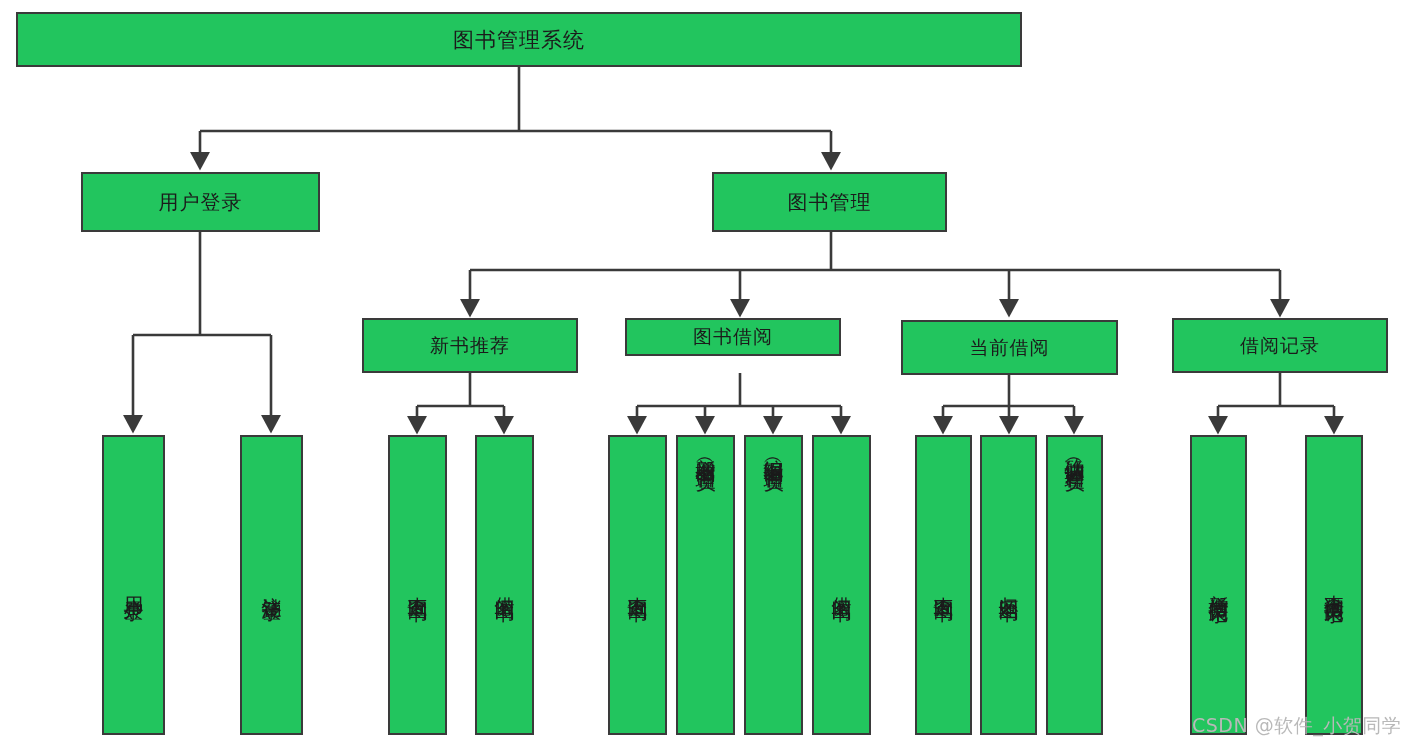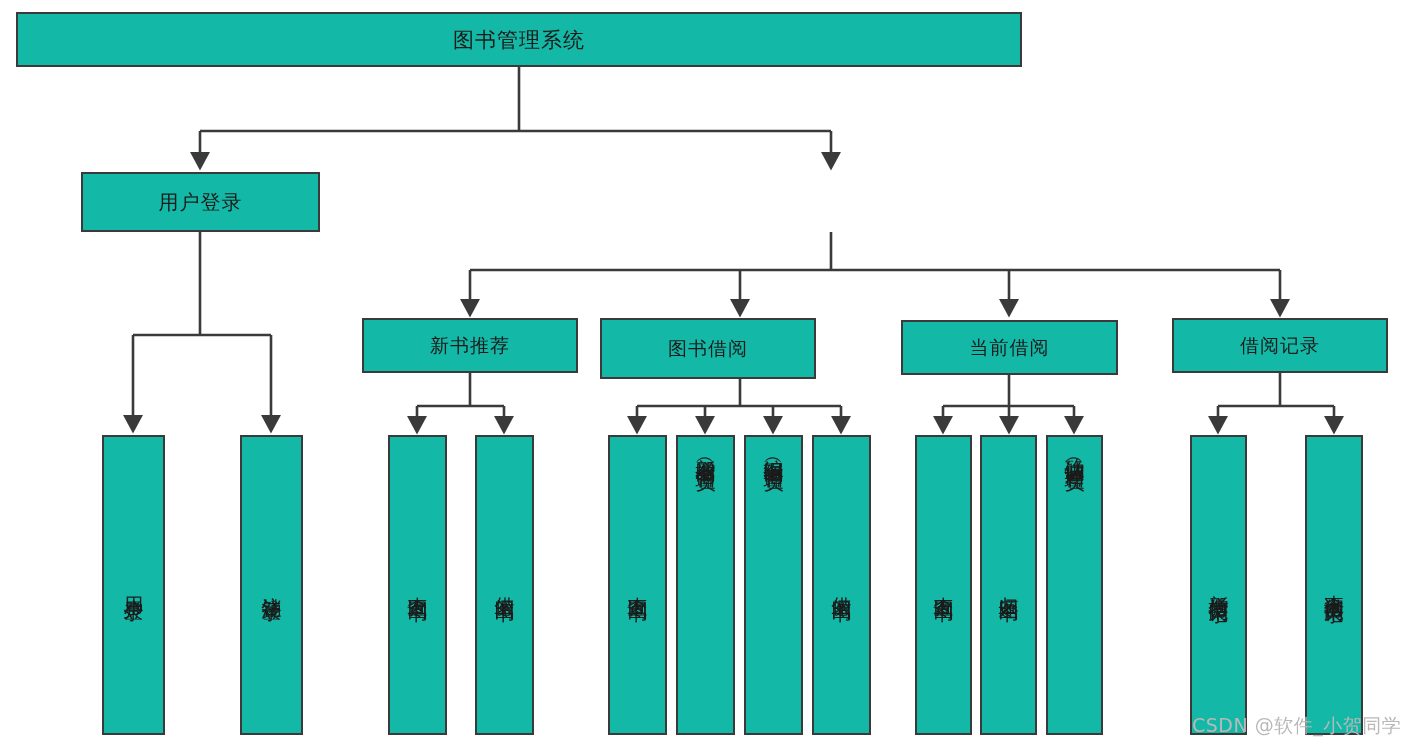--- a/index.html
+++ b/index.html
@@ -24,21 +24,21 @@
     position: absolute;
     left: 0;
     top: 0;
     width: 1405px;
     height: 747px;
     pointer-events: none;
   }
   .node {
     position: absolute;
     box-sizing: border-box;
-    background: #14b8a6;
+    background: #22c55e;
     border: 2px solid #3a3a3a;
     display: flex;
     align-items: center;
     justify-content: center;
     color: #1b1b1b;
     text-align: center;
   }
   .node-root {
     font-size: 21px;
     letter-spacing: 1px;
@@ -138,25 +138,28 @@
     </g>
   </svg>
 
   <div class="node node-root" style="left:16px; top:12px; width:1006px; height:55px;">
     <span>图书管理系统</span>
   </div>
 
   <div class="node node-l1" style="left:81px; top:172px; width:239px; height:60px;">
     <span>用户登录</span>
   </div>
+  <div class="node node-l1" style="left:712px; top:172px; width:235px; height:60px;">
+    <span>图书管理</span>
+  </div>
 
   <div class="node node-l2" style="left:362px; top:318px; width:216px; height:55px;">
     <span>新书推荐</span>
   </div>
-  <div class="node node-l2" style="left:600px; top:318px; width:216px; height:61px;">
+  <div class="node node-l2" style="left:625px; top:318px; width:216px; height:38px;">
     <span>图书借阅</span>
   </div>
   <div class="node node-l2" style="left:901px; top:320px; width:217px; height:55px;">
     <span>当前借阅</span>
   </div>
   <div class="node node-l2" style="left:1172px; top:318px; width:216px; height:55px;">
     <span>借阅记录</span>
   </div>
 
   <div class="node node-leaf leaf-center" style="left:102px; top:435px; width:63px; height:300px;">

